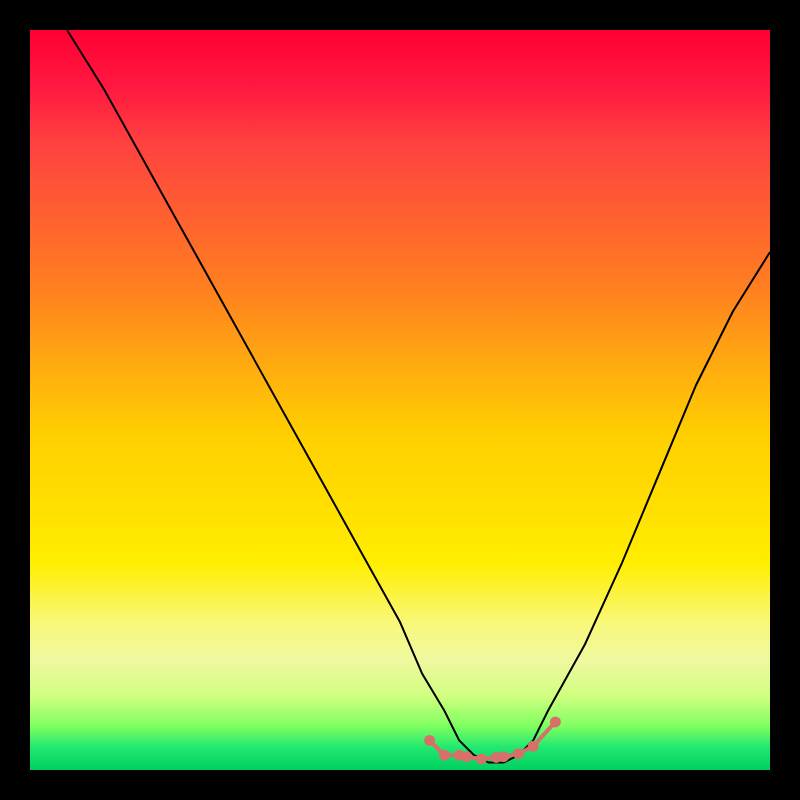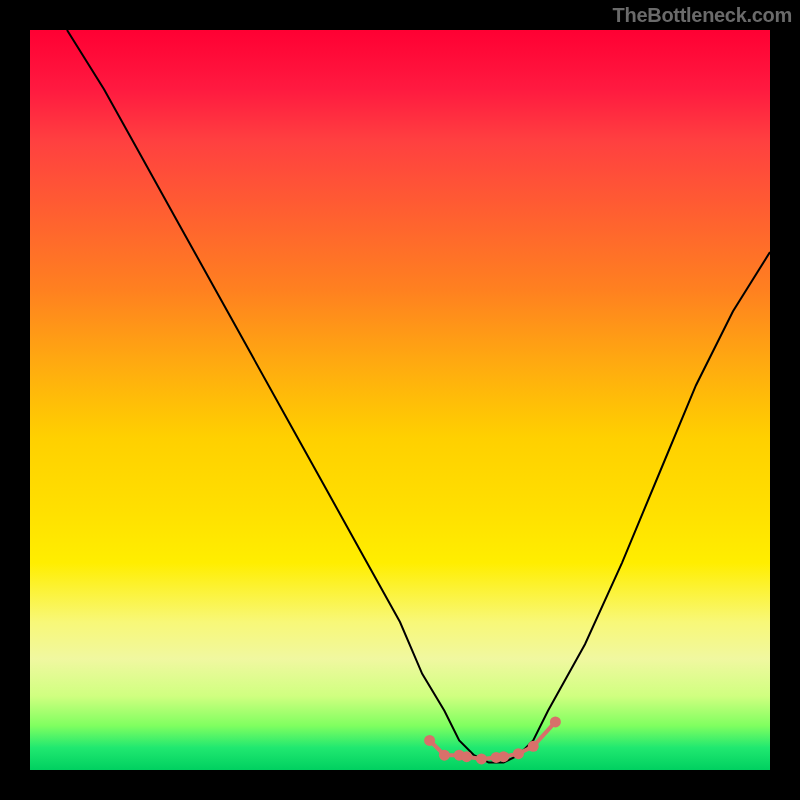--- a/index.html
+++ b/index.html
@@ -44,14 +44,13 @@
           <circle cx="436.6" cy="726.7" r="5.5" fill="#d8706a"></circle>
           <circle cx="451.4" cy="728.9" r="5.5" fill="#d8706a"></circle>
           <circle cx="466.2" cy="727.4" r="5.5" fill="#d8706a"></circle>
           <circle cx="473.6" cy="726.7" r="5.5" fill="#d8706a"></circle>
           <circle cx="488.4" cy="723.7" r="5.5" fill="#d8706a"></circle>
           <circle cx="503.2" cy="716.3" r="5.5" fill="#d8706a"></circle>
           <circle cx="525.4" cy="691.9" r="5.5" fill="#d8706a"></circle>
         </g>
     </svg>
   </div>
-  <div class="watermark">TheBottleneck.com</div>
 </div>
 
 </body></html>

